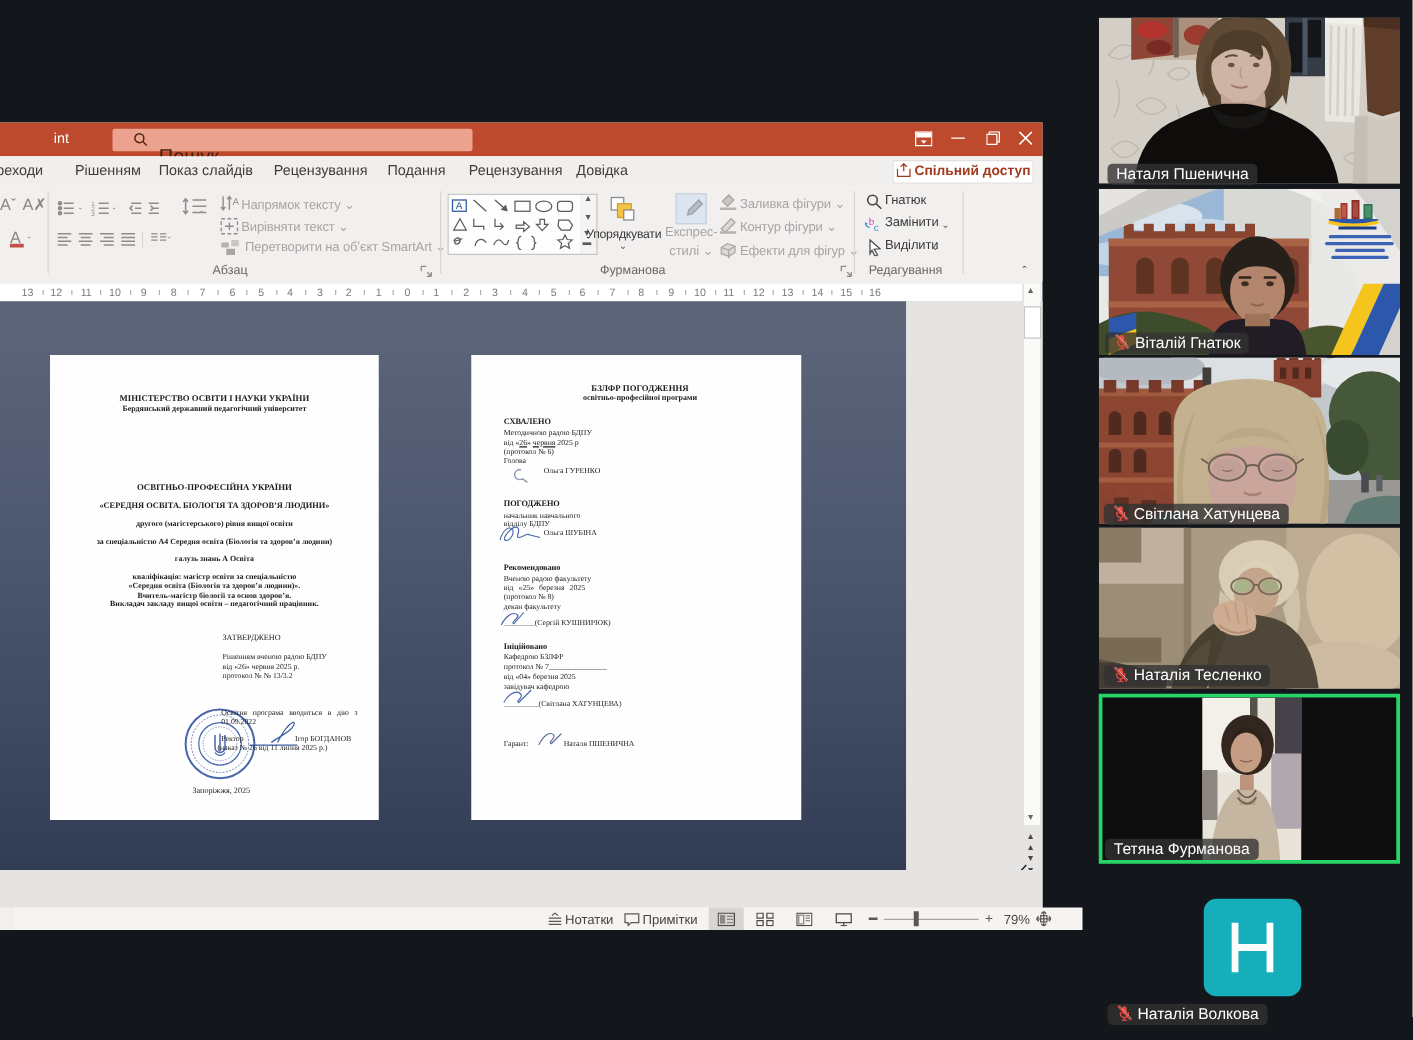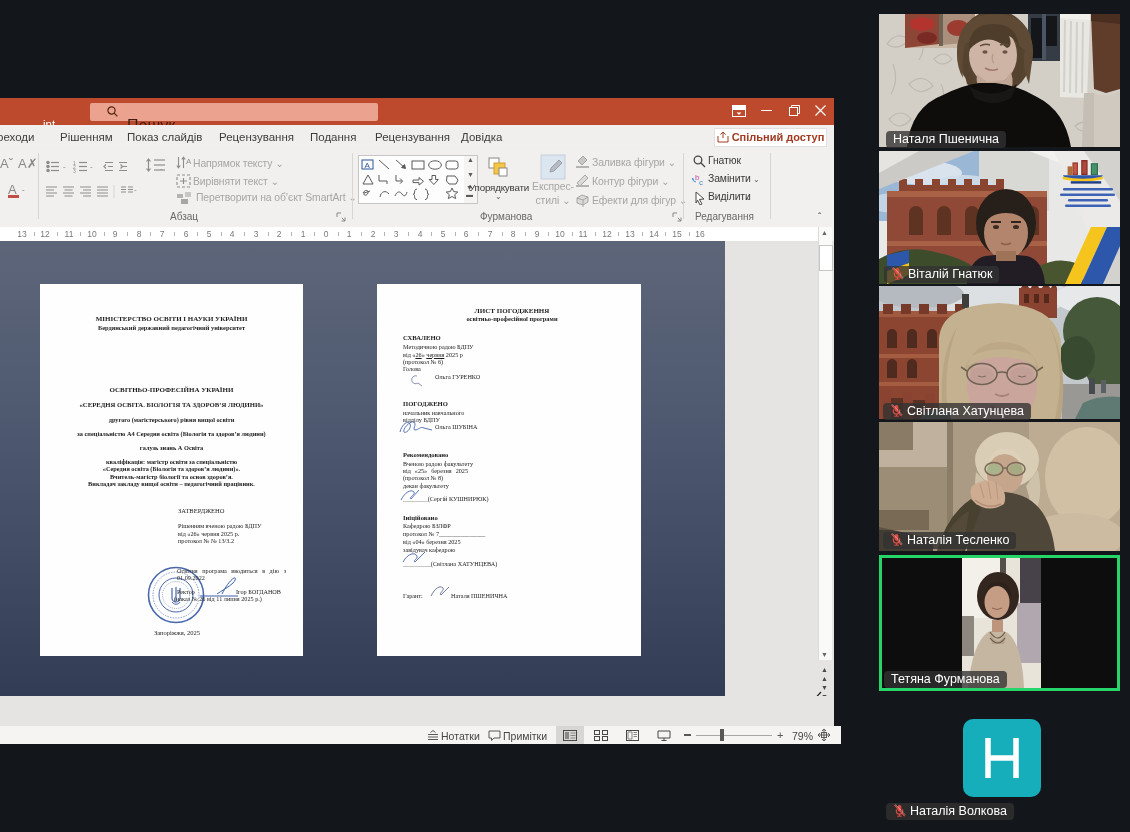--- a/index.html
+++ b/index.html
@@ -26,40 +26,40 @@
   .rtxt{position:absolute;font-size:10.4px;letter-spacing:-0.1px;}
   #ruler{left:0;top:129px;width:818px;height:14px;background:#fff;border-bottom:1px solid #d8d6d4;}
   .rnum{position:absolute;top:2px;font-size:8.5px;color:#7b7977;width:14px;text-align:center;}
   .rtick{position:absolute;top:5px;width:1px;height:4px;background:#b5b3b1;}
   #canvas{left:0;top:143px;width:725px;height:455px;
      background:linear-gradient(180deg,#5d6679 0%,#505a71 35%,#414b64 70%,#323c55 100%);}
   #rightband{left:725px;top:143px;width:109px;height:455px;background:#e6e4e3;}
   #vscroll{left:818px;top:129px;width:13px;height:433px;background:#fafaf9;border-left:1px solid #dddbd9;}
   #vthumb{position:absolute;left:0px;top:18px;width:12px;height:24px;background:#fff;border:1px solid #c8c6c4;}
   #botband{left:0;top:598px;width:834px;height:30px;background:#e6e4e3;}
-  #statusbar{left:0;top:628px;width:841px;height:18px;background:#f6f4f2;}
+  #statusbar{left:11px;top:628px;width:841px;height:18px;background:#f6f4f2;padding-left:14px;}
   .sbtxt{position:absolute;top:4px;font-size:10.5px;color:#484644;}
   
   .page{position:absolute;background:#fefefe;font-family:"Liberation Serif",serif;color:#1c1c1c;}
   #page1{left:40px;top:43px;width:263px;height:372px;}
   #page2{left:377px;top:43px;width:264px;height:372px;}
   .c{position:absolute;left:0;right:0;text-align:center;font-weight:bold;white-space:nowrap;}
   .l{position:absolute;white-space:nowrap;}
   
   .tile{position:absolute;left:879px;width:241px;overflow:hidden;}
   .nametag{position:absolute;background:rgba(50,50,50,0.78);color:#fff;font-size:12.5px;
            border-radius:4px;padding:0 7px;height:17px;line-height:17px;white-space:nowrap;}
   .mic{display:inline-block;width:13px;height:13px;vertical-align:-2px;margin-right:4px;}
 </style>
 </head>
 <body>
 
 <div id="ppt" class="abs">
   <div id="titlebar" class="abs">
-    <div class="abs" style="left:3px;top:20px;color:#fff;font-size:11.5px;padding-left:40px;">int</div>
+    <div class="abs" style="left:3px;top:7px;color:#fff;font-size:11.5px;padding-left:40px;">int</div>
     <div id="searchbox" class="abs">
       <svg class="mag" width="13" height="13" viewBox="0 0 13 13">
           <circle cx="5.5" cy="5.5" r="3.6" fill="none" stroke="#50230f" stroke-width="1.2"></circle>
           <line x1="8.2" y1="8.2" x2="11.4" y2="11.4" stroke="#50230f" stroke-width="1.2"></line>
         </svg>
       <span class="stxt">Пошук</span>
     </div>
     <div id="signin" class="abs">Увійти</div>
     <svg class="abs" style="left:732px;top:7px;" width="14" height="13" viewBox="0 0 14 13">
         <rect x="0.5" y="0.5" width="13" height="11" fill="none" stroke="#fff"></rect>
@@ -360,21 +360,21 @@
   <div class="l" style="left:137px;top:283px;font-size:6.2px;width:110px;white-space:normal;word-spacing:3px;">Освітня програма вводиться в дію з 01.09.2022</div>
   <div class="l" style="left:137px;top:304px;font-size:6.2px;">Ректор</div>
   <svg class="abs" style="left:158px;top:292px;" width="42" height="22" viewBox="0 0 42 22">
           <path d="M2 20 h38 M24 18 c3 -6 8 -14 12 -16 c2 -1 2 2 -1 5 c-4 4 -12 8 -16 11" fill="none" stroke="#3d5fa8" stroke-width="1"></path>
         </svg>
   <div class="l" style="left:196px;top:304px;font-size:6.2px;">Ігор БОГДАНОВ</div>
   <div class="l" style="left:134px;top:311px;font-size:6.2px;">(наказ № 26 від 11 липня 2025 р.)</div>
   <div class="l" style="left:114px;top:345px;font-size:6.5px;">Запоріжжя, 2025</div>
 </div>
     <div id="page2" class="page">
-  <div class="c" style="top:23px;font-size:7px;left:6px;">ЛИСТ ПОГОДЖЕННЯ</div>
+  <div class="c" style="top:23px;font-size:7px;left:6px;">БЗЛФР ПОГОДЖЕННЯ</div>
   <div class="c" style="top:31px;font-size:6.4px;left:6px;">освітньо-професійної програми</div>
   <div class="l" style="left:26px;top:50px;font-size:6.6px;font-weight:bold;">СХВАЛЕНО</div>
   <div class="l" style="left:26px;top:58.5px;font-size:6.2px;">Методичною радою БДПУ</div>
   <div class="l" style="left:26px;top:66.5px;font-size:6.2px;">від «<span style="text-decoration:underline;">26</span>» <span style="text-decoration:underline;">червня</span> 2025 р</div>
   <div class="l" style="left:26px;top:74px;font-size:6.2px;">(протокол № 6)</div>
   <div class="l" style="left:26px;top:81px;font-size:6.2px;">Голова</div>
   <svg class="abs" style="left:32px;top:89px;" width="18" height="14" viewBox="0 0 18 14">
           <path d="M8 3 a4 4 0 1 0 1 7 l4 3" fill="none" stroke="#7a8aa8" stroke-width="0.9"></path>
         </svg>
   <div class="l" style="left:58px;top:89px;font-size:6.2px;">Ольга ГУРЕНКО</div>

